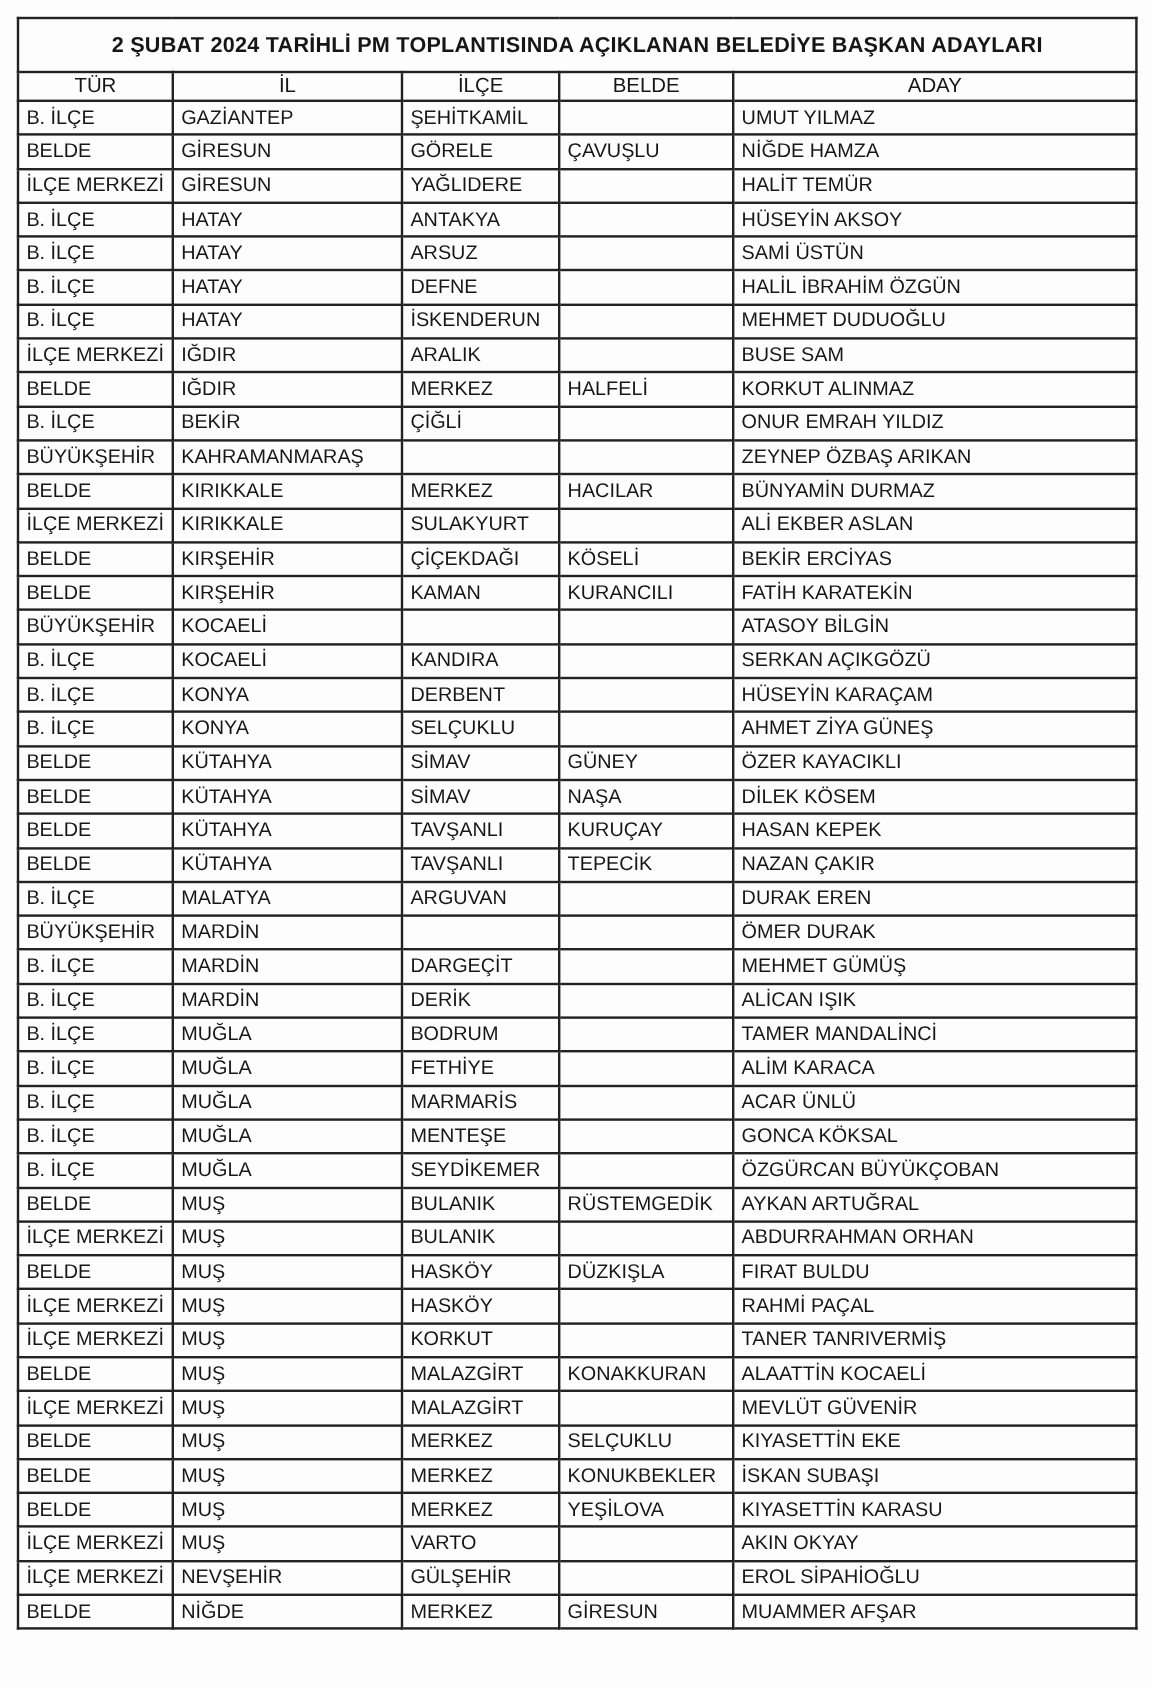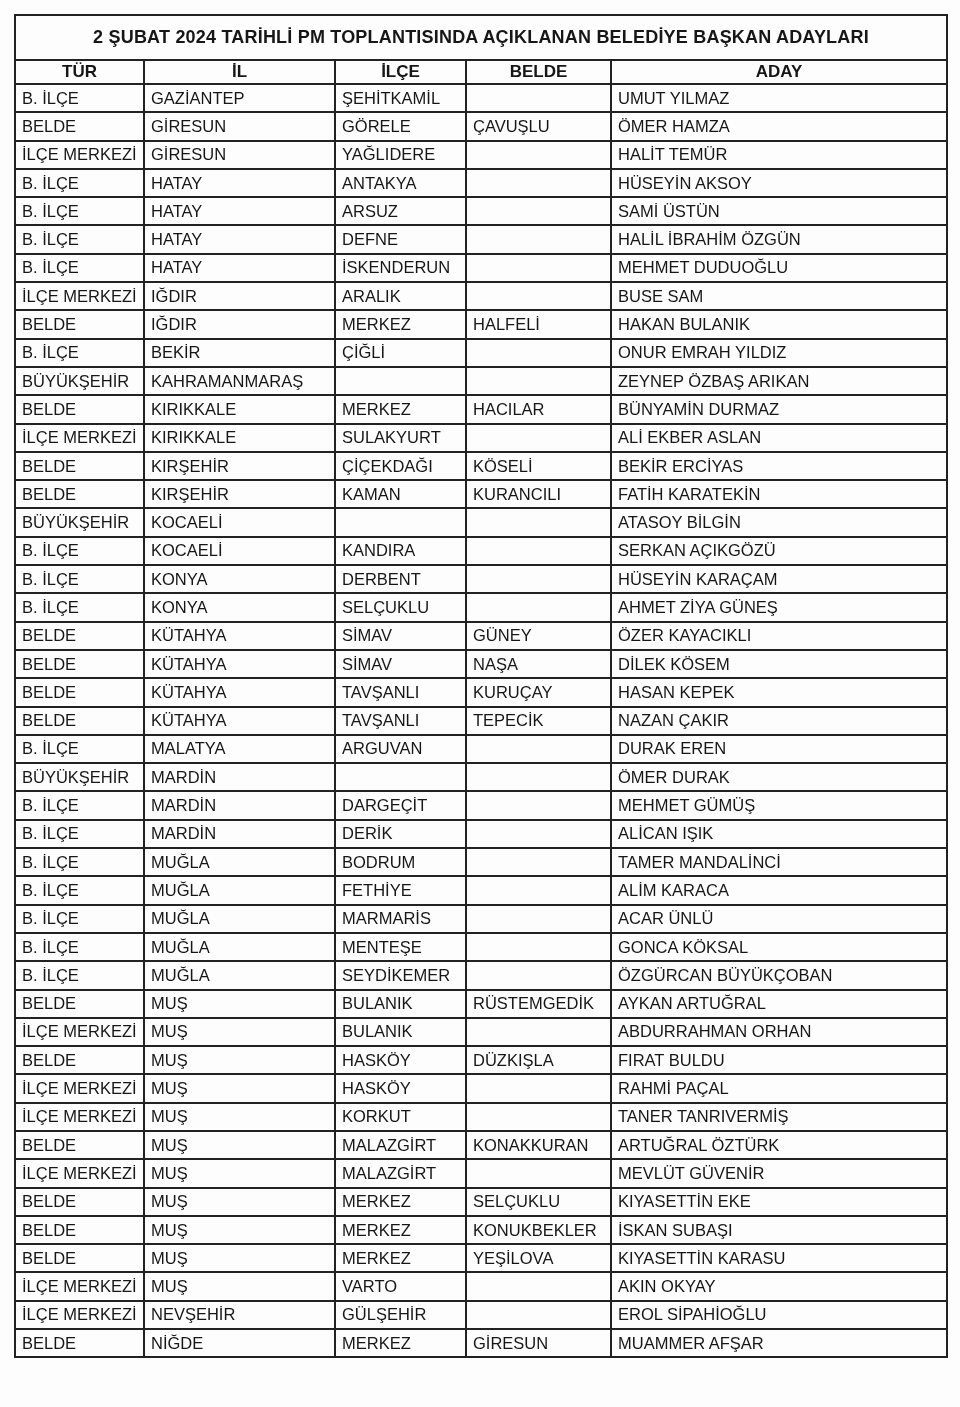--- a/index.html
+++ b/index.html
@@ -33,21 +33,21 @@
     height: 45px;
     font-size: 18px;
     font-weight: bold;
     text-align: center;
     letter-spacing: 0.2px;
     padding: 2px 4px;
   }
   tr.header-row th {
     height: 17px;
     font-size: 17px;
-    font-weight: bold;
+    font-weight: normal;
     padding: 1px 4px;
   }
   tbody td {
     height: 28.3px;
     font-size: 16.5px;
     font-weight: normal;
     text-align: left;
     padding: 1px 4px 1px 6px;
   }
   
@@ -87,21 +87,21 @@
           <td>GAZİANTEP</td>
           <td>ŞEHİTKAMİL</td>
           <td></td>
           <td>UMUT YILMAZ</td>
         </tr>
         <tr>
           <td>BELDE</td>
           <td>GİRESUN</td>
           <td>GÖRELE</td>
           <td>ÇAVUŞLU</td>
-          <td>ÖMER HAMZA</td>
+          <td>NİĞDE HAMZA</td>
         </tr>
         <tr>
           <td>İLÇE MERKEZİ</td>
           <td>GİRESUN</td>
           <td>YAĞLIDERE</td>
           <td></td>
           <td>HALİT TEMÜR</td>
         </tr>
         <tr>
           <td>B. İLÇE</td>
@@ -136,21 +136,21 @@
           <td>IĞDIR</td>
           <td>ARALIK</td>
           <td></td>
           <td>BUSE SAM</td>
         </tr>
         <tr>
           <td>BELDE</td>
           <td>IĞDIR</td>
           <td>MERKEZ</td>
           <td>HALFELİ</td>
-          <td>HAKAN BULANIK</td>
+          <td>KORKUT ALINMAZ</td>
         </tr>
         <tr>
           <td>B. İLÇE</td>
           <td>BEKİR</td>
           <td>ÇİĞLİ</td>
           <td></td>
           <td>ONUR EMRAH YILDIZ</td>
         </tr>
         <tr>
           <td>BÜYÜKŞEHİR</td>
@@ -339,21 +339,21 @@
           <td>MUŞ</td>
           <td>KORKUT</td>
           <td></td>
           <td>TANER TANRIVERMİŞ</td>
         </tr>
         <tr>
           <td>BELDE</td>
           <td>MUŞ</td>
           <td>MALAZGİRT</td>
           <td>KONAKKURAN</td>
-          <td>ARTUĞRAL ÖZTÜRK</td>
+          <td>ALAATTİN KOCAELİ</td>
         </tr>
         <tr>
           <td>İLÇE MERKEZİ</td>
           <td>MUŞ</td>
           <td>MALAZGİRT</td>
           <td></td>
           <td>MEVLÜT GÜVENİR</td>
         </tr>
         <tr>
           <td>BELDE</td>

